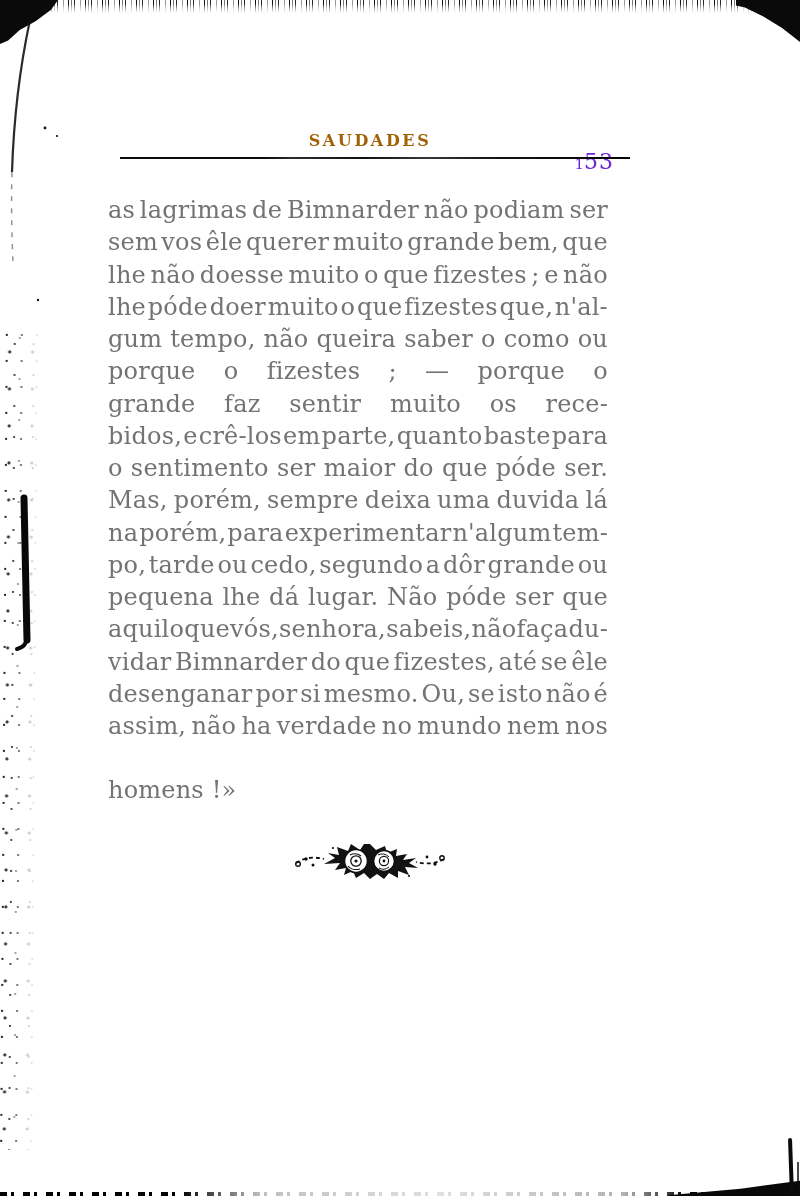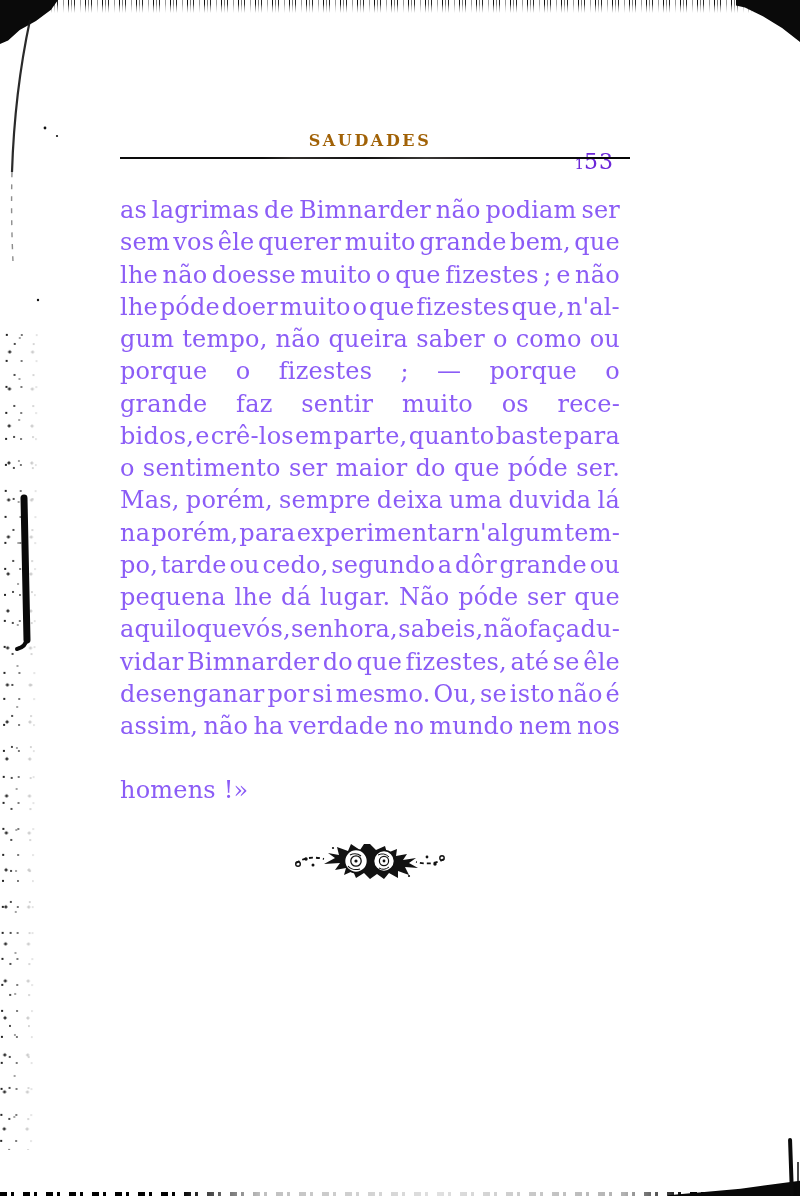--- a/index.html
+++ b/index.html
@@ -19,23 +19,23 @@
   }
   .page-number{
     position:absolute;right:6px;top:12px;font-size:22px;letter-spacing:1px;color:#6d28d9;margin-top:8px;
   }
   .page-number .small-digit{font-size:15px;letter-spacing:0;}
   .header-rule{
     position:absolute;left:120px;top:157px;width:510px;height:2px;
     background:linear-gradient(90deg,#0c0c0c 0 28%,#2e2c2a 34%,#111 48%,#3a3836 60%,#121212 74%,#050505 100%);
   }
   .text-block{
-    position:absolute;left:120px;top:194px;width:500px;
+    position:absolute;left:108px;top:194px;width:500px;
     font-size:24px;line-height:32.25px;letter-spacing:.2px;
-    color:#8b5cf6;
+    color:#737373;
   }
   .text-line{display:flex;justify-content:space-between;white-space:pre;}
   .text-line span{flex:0 0 auto;}
   .text-line-last{display:block;text-align:left;white-space:pre;margin-top:32px;}
   
   .ornament-wrap{
     position:absolute;left:120px;top:841px;width:500px;height:40px;
     display:flex;justify-content:center;align-items:center;
   }
   

